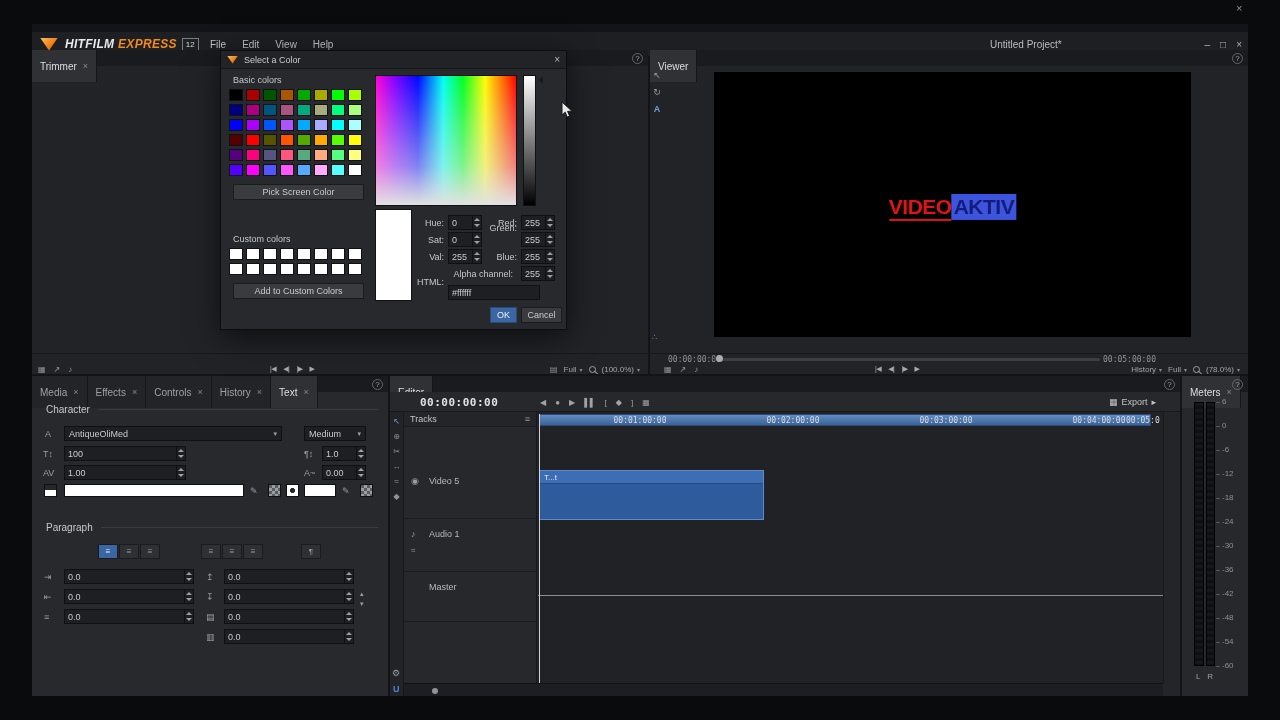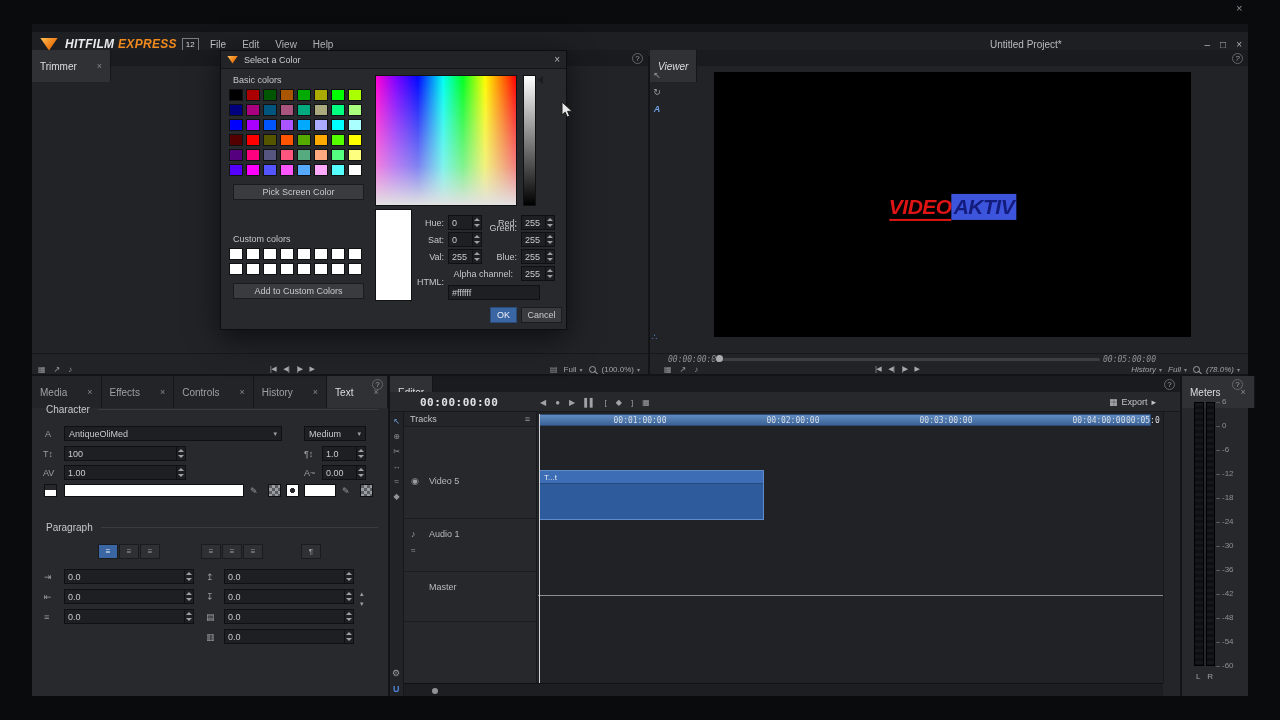--- a/index.html
+++ b/index.html
@@ -15,41 +15,41 @@
 .logo.small{width:11px;height:8px;margin:0;}
 .brand{margin-left:7px;font-size:12px;font-weight:bold;font-style:italic;color:#e8eaec;letter-spacing:.3px;white-space:nowrap;}
 .badge{margin-left:5px;font-size:8px;color:#d8dadd;border:1px solid #7a7d82;padding:0 3px;height:13px;line-height:11px;}
 .menus{position:absolute;left:178px;display:flex;gap:16px;font-size:10px;color:#c3c6ca;}
 .project-title{position:absolute;left:958px;font-size:10px;color:#b9bcc0;}
 .win-controls{position:absolute;right:6px;display:flex;gap:10px;font-size:10px;color:#aeb1b5;}
 
 
 .panel{position:absolute;}
 .tabbar{position:absolute;left:0;top:0;right:0;height:16px;background:#1a1b1e;display:flex;font-size:10px;color:#9da0a5;}
-.tab{display:flex;align-items:center;gap:20px;padding:16px 8px;background:#222428;border-right:1px solid #151619;white-space:nowrap;}
+.tab{display:flex;align-items:center;gap:6px;padding:16px 8px;background:#222428;border-right:1px solid #151619;white-space:nowrap;}
 .tab.active{background:#2f3135;color:#dcdee1;}
 .tab-x{font-size:9px;color:#84878c;}
 .help-btn{position:absolute;top:3px;right:5px;width:11px;height:11px;border:1px solid #63666b;border-radius:50%;font-size:8px;color:#9b9ea3;display:flex;align-items:center;justify-content:center;z-index:5;}
 .hdiv{position:absolute;left:0;right:0;height:1px;background:#17181b;bottom:20px;}
 .footer-row{position:absolute;left:0;right:0;bottom:0;height:10px;}
 .seek-row{position:absolute;left:0;right:0;bottom:10px;height:10px;}
 .f-left{position:absolute;left:6px;top:0;height:10px;display:flex;gap:8px;align-items:center;}
 .f-center{position:absolute;top:0;height:10px;display:flex;gap:7px;align-items:center;}
 .f-right{position:absolute;right:8px;top:0;height:10px;display:flex;gap:6px;align-items:center;font-size:8px;color:#a0a3a8;}
 .f-icon{font-size:8px;color:#989ba0;}
 .tr-btn{font-size:7px;color:#a6a9ad;letter-spacing:-.5px;}
 .dd-inline{display:inline-flex;gap:3px;align-items:center;font-size:8px;color:#a0a3a8;}
 .dd-inline .ar{font-size:6px;color:#85888d;}
 .zoom-glass{position:relative;width:7px;height:7px;border:1px solid #9a9da2;border-radius:50%;display:inline-block;}
 .zoom-glass::after{content:"";position:absolute;width:4px;height:1px;background:#9a9da2;right:-3px;bottom:-1px;transform:rotate(40deg);}
 
 
 #trimmer{left:0;top:26px;width:616px;height:324px;background:#212327;}
 #trimmer .f-center{left:238px;}
-#viewer{left:618px;top:26px;width:598px;height:324px;background:#212327;font-style:italic;}
+#viewer{left:618px;top:26px;width:598px;height:324px;background:#212327;}
 #viewer .f-center{left:225px;}
 #viewer .f-left{left:14px;}
 .vstrip{position:absolute;left:1px;top:20px;width:12px;display:flex;flex-direction:column;gap:7px;align-items:center;font-size:9px;color:#9a9da2;}
 .vstrip .active-tool{color:#6f9fe0;font-weight:bold;}
 .canvas{position:absolute;left:64px;top:22px;width:477px;height:265px;background:#000;}
 .vtext{position:absolute;left:50%;top:50%;transform:translate(-50%,-42%);font-size:21px;font-weight:bold;letter-spacing:-.5px;white-space:nowrap;}
 .vt1{border-bottom:2px solid #e01414;padding-bottom:1px;}
 .vt2{padding:1px 2px 2px;}
 .corner-glyph{position:absolute;left:2px;top:282px;font-size:9px;color:#4f82d8;}
 .seek-tc{position:absolute;top:1px;font-size:8px;color:#8f9297;}

